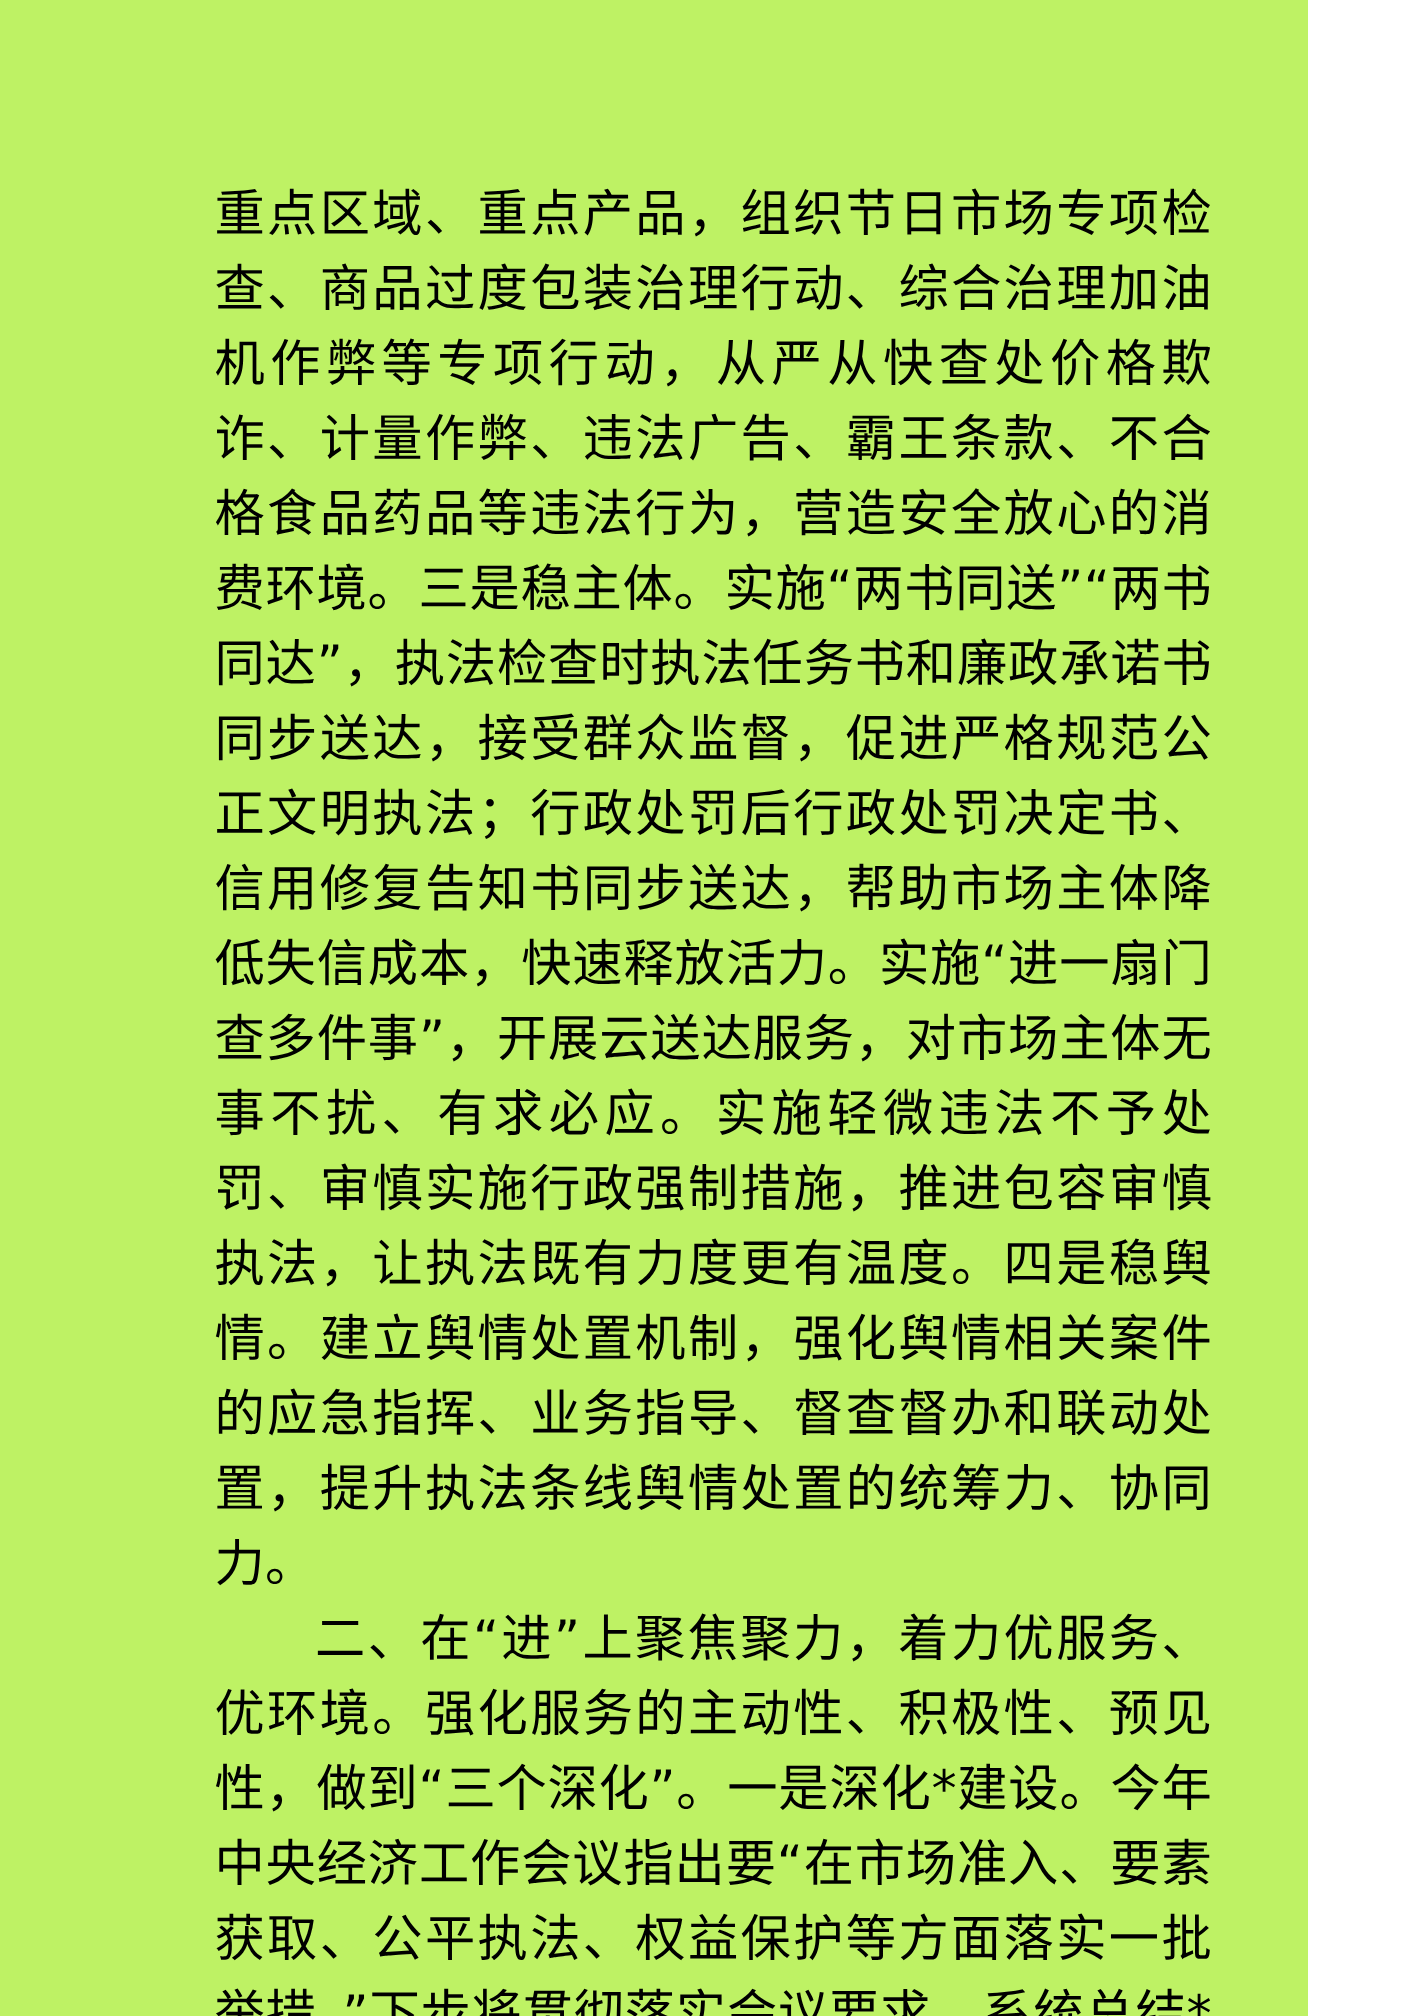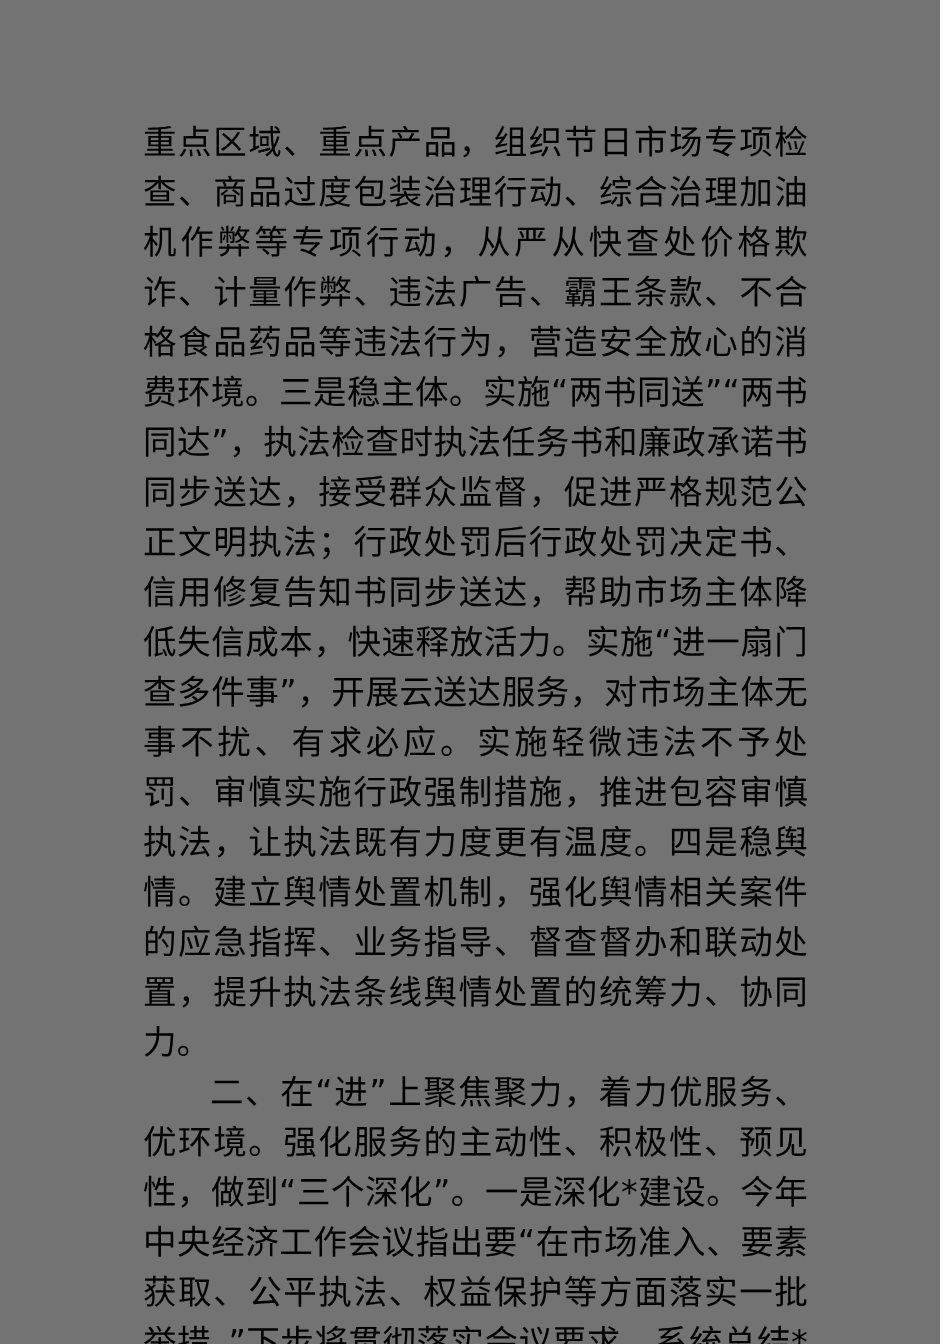--- a/index.html
+++ b/index.html
@@ -11,23 +11,23 @@
   body {
     width: 950px;
     height: 1344px;
     overflow: hidden;
     font-family: "DejaVu Sans", "Liberation Sans", sans-serif;
     color: #000000;
     -webkit-font-smoothing: antialiased;
   }
   .page {
     position: relative;
-    width: 940px;
+    width: 872px;
     height: 1344px;
-    background: #737373;
+    background: #bef264;
     box-sizing: border-box;
   }
   .doc-body {
     position: absolute;
     left: 143px;
     top: 118px;
     width: 665px;
   }
   .para {
     margin: 0;

